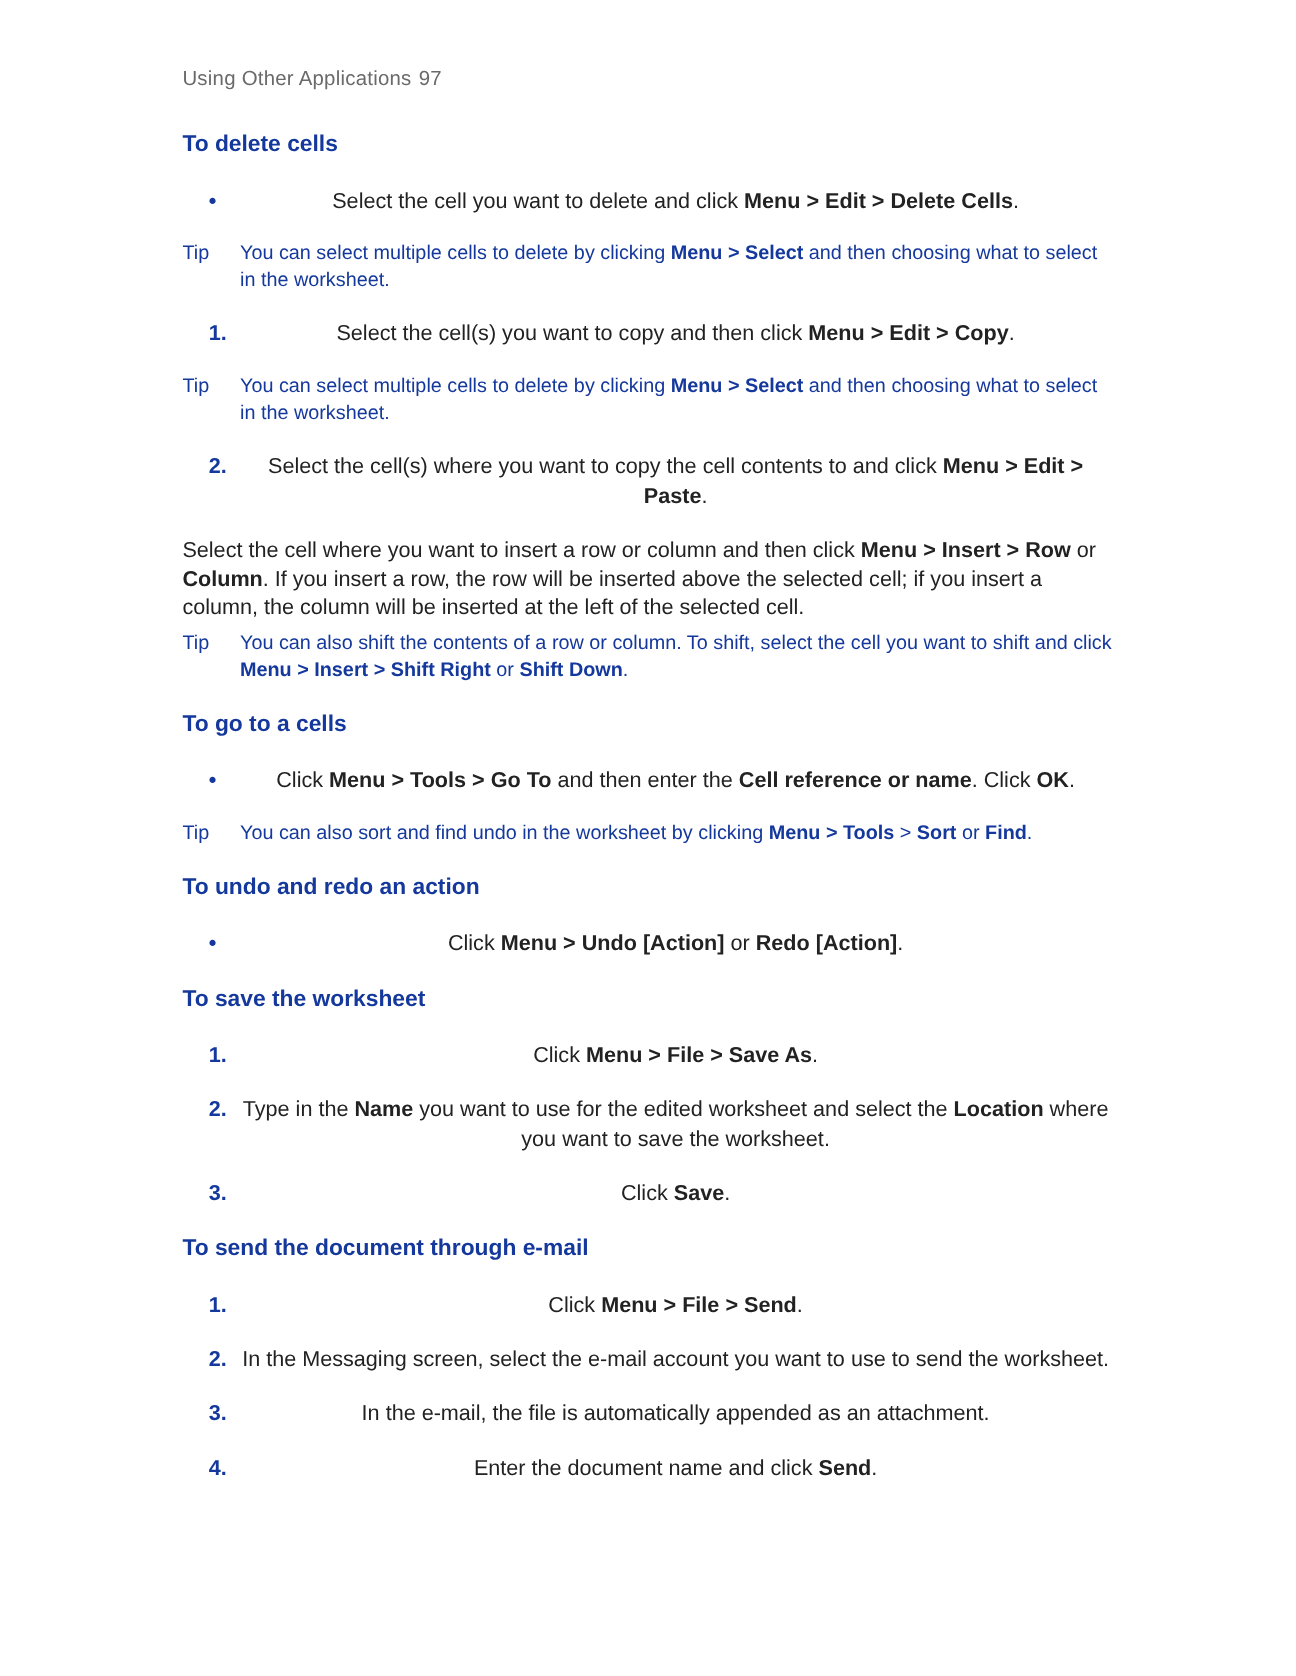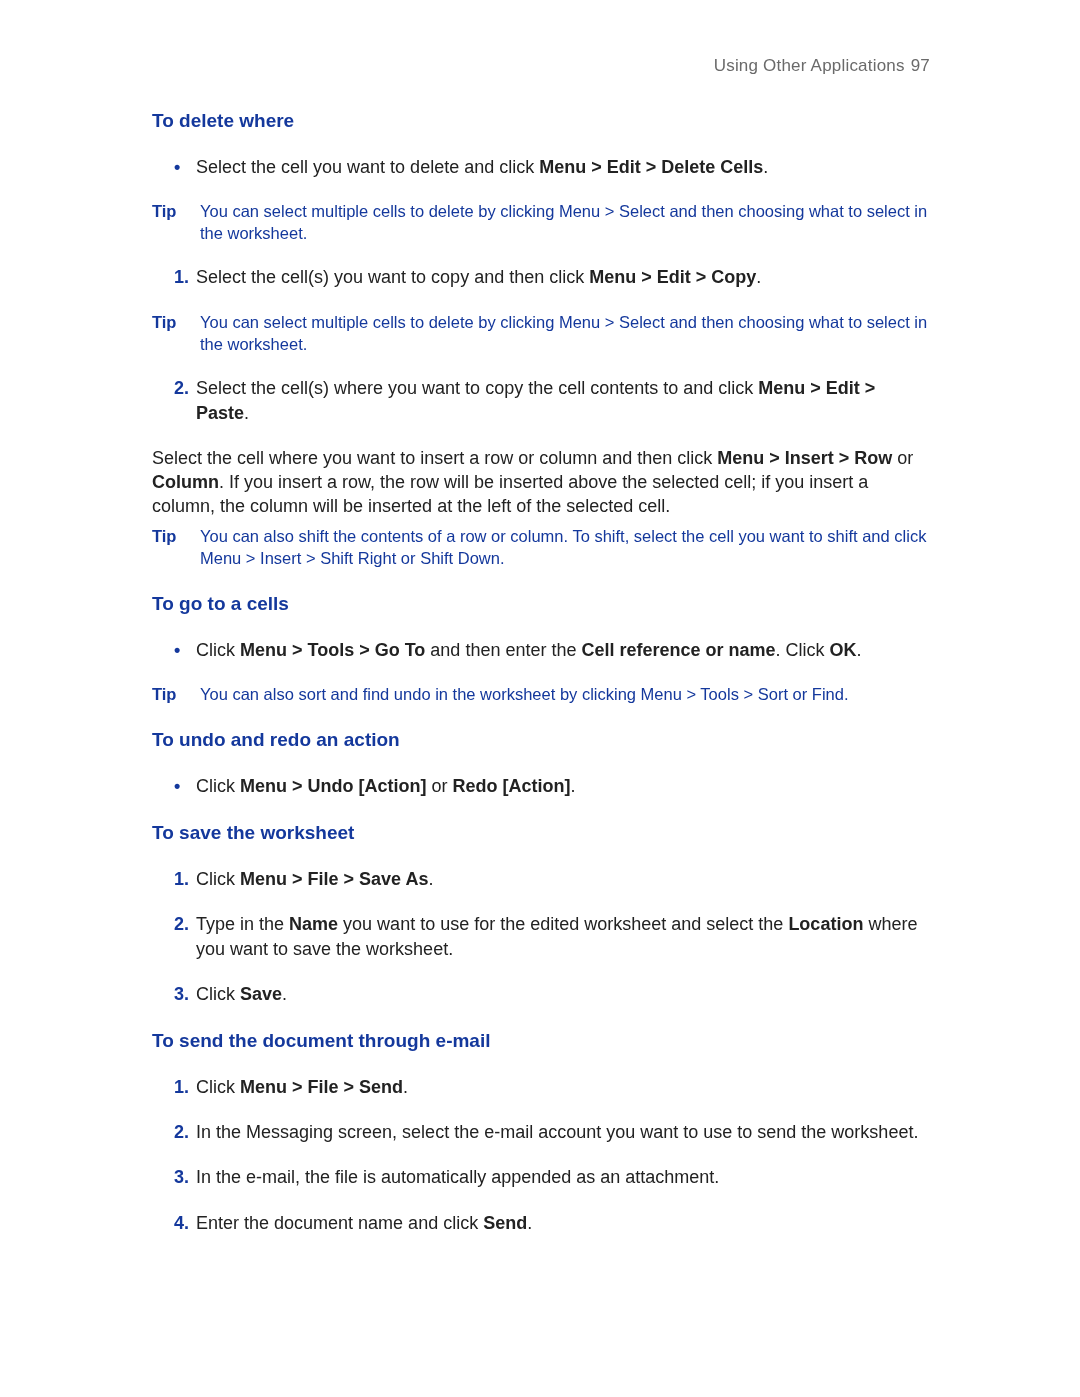--- a/index.html
+++ b/index.html
@@ -10,40 +10,40 @@
     font-family: "Myriad Pro", "Segoe UI", "Helvetica Neue", Arial, sans-serif;
     color: #222;
     font-size: 18px;
     line-height: 1.35;
     position: relative;
   }
   .page {
     padding: 55px 150px 0 152px;
   }
   .running-head {
-    text-align: right;
     color: #6a6a6a;
     font-size: 17px;
     margin-bottom: 30px;
     letter-spacing: 0.2px;
   }
   .running-head .pnum { margin-left: 6px; }
   h3.sec {
     color: #14389c;
     font-weight: 700;
     font-size: 19px;
     margin-top: 22px;
     margin-bottom: 8px;
   }
   h3.sec.first { margin-top: 0; }
   .bullets, .numbers { margin-left: 22px; }
   .bullets .item, .numbers .item {
     position: relative;
     padding-left: 22px;
     margin: 21px 0;
+    text-align: center;
   }
   .bullets .item::before {
     content: "•";
     position: absolute;
     left: 0;
     top: 0;
     color: #14389c;
     font-weight: 700;
     font-size: 18px;
     line-height: 1.35;
@@ -60,35 +60,35 @@
   }
   .tip {
     display: flex;
     margin: 6px 0 4px 0;
     color: #14389c;
     font-size: 16.5px;
     line-height: 1.35;
   }
   .tip .tlabel {
     flex: 0 0 48px;
-    font-weight: 700;
+    font-weight: 400;
   }
   .tip .tbody { flex: 1; }
-  .tip b { font-weight: 400; }
+  .tip b { font-weight: 700; }
   b { font-weight: 700; }
 </style>
 </head>
 <body>
 
 <div class="page">
   <div class="running-head">
     <span>Using Other Applications</span><span class="pnum">97</span>
   </div>
 
-  <h3 class="sec first">To delete where</h3>
+  <h3 class="sec first">To delete cells</h3>
   <div class="bullets">
     <div class="item">
       <span>Select the cell you want to delete and click </span><b>Menu &gt; Edit &gt; Delete Cells</b><span>.</span>
     </div>
   </div>
   <div class="tip">
     <div class="tlabel">Tip</div>
     <div class="tbody">
       <span>You can select multiple cells to delete by clicking </span><b>Menu &gt; Select</b><span> and then choosing what to select in the worksheet.</span>
     </div>

